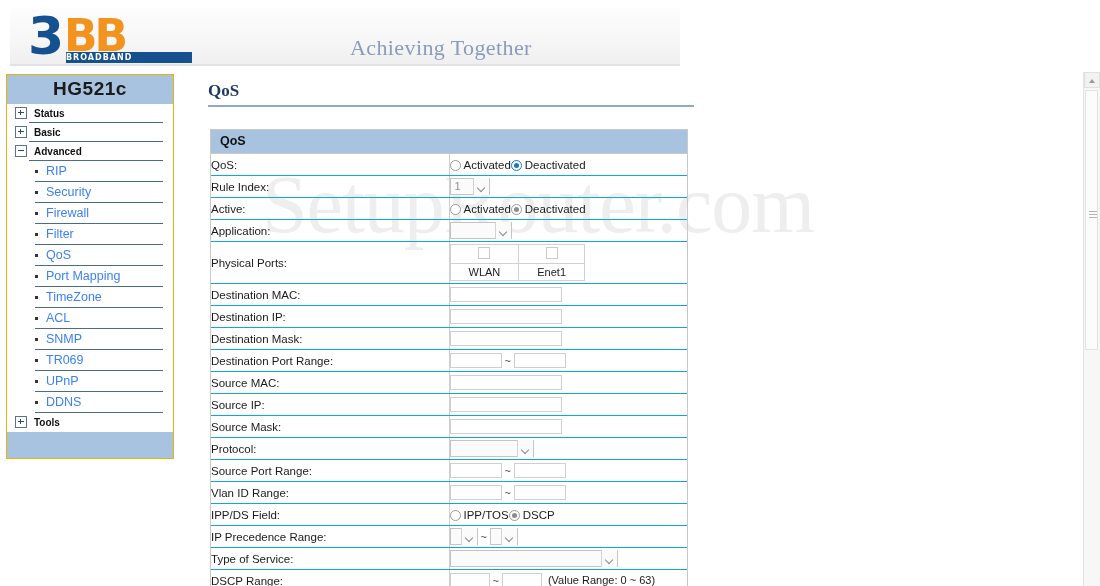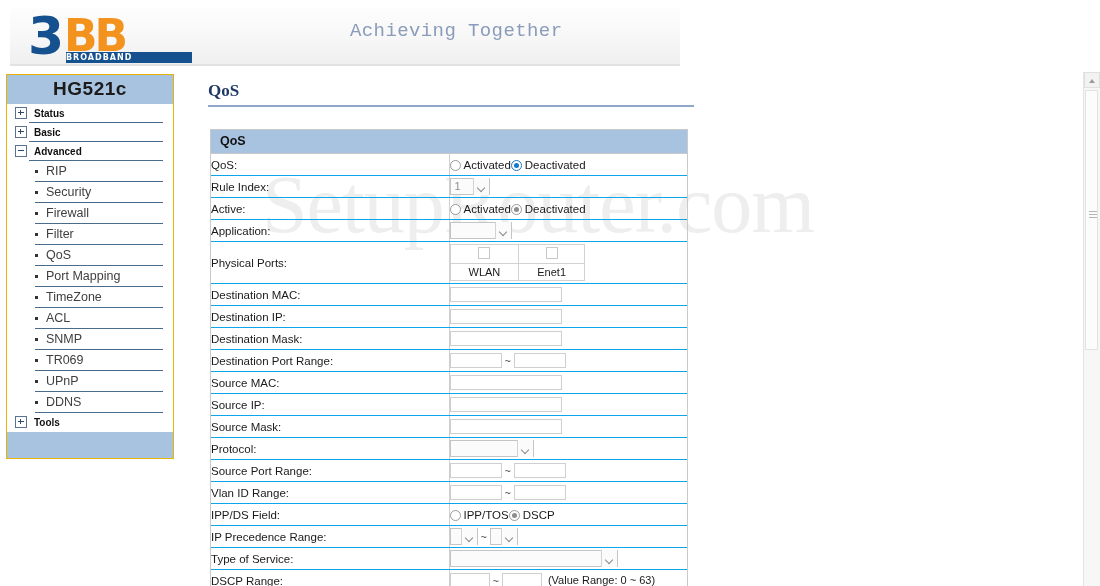--- a/index.html
+++ b/index.html
@@ -66,23 +66,23 @@
     font-family: "DejaVu Sans", sans-serif;
     font-size: 8px;
     font-weight: 700;
     letter-spacing: 1px;
     text-align: left;
     padding: 1px 0 1px 0;
   }
   #tagline {
     position: absolute;
     left: 340px;
-    top: 12px;
-    font-family: Liberation Mono, monospace;
-    font-size: 19px;
+    top: 27px;
+    font-family: Liberation Serif, serif;
+    font-size: 22px;
     color: #8a9cba;
     letter-spacing: 0.4px;
   }
 
   
   #sidebar {
     position: absolute;
     left: 6px;
     top: 74px;
     width: 166px;
@@ -151,21 +151,21 @@
   }
   .nav-sub .bullet {
     width: 3px;
     height: 3px;
     background: #333333;
     margin-right: 8px;
     flex: 0 0 auto;
   }
   .nav-sub .nav-label {
     font-size: 12.5px;
-    color: #404040;
+    color: #3b82f6;
   }
   .nav-sub-rule {
     height: 1px;
     background: #4a6b8c;
     margin: 1px 10px 0 28px;
   }
   #sidebar-footer {
     height: 26px;
     background: #a8c3e0;
     margin-top: 2px;

